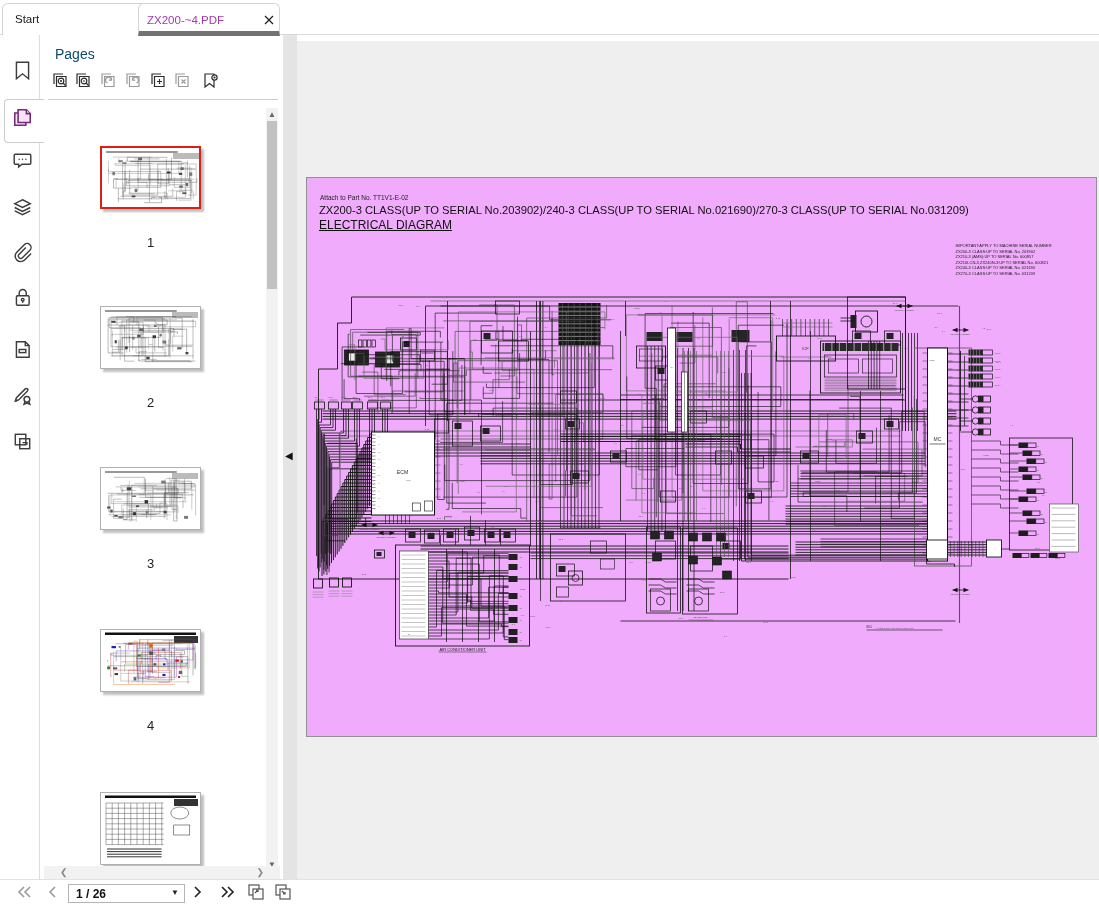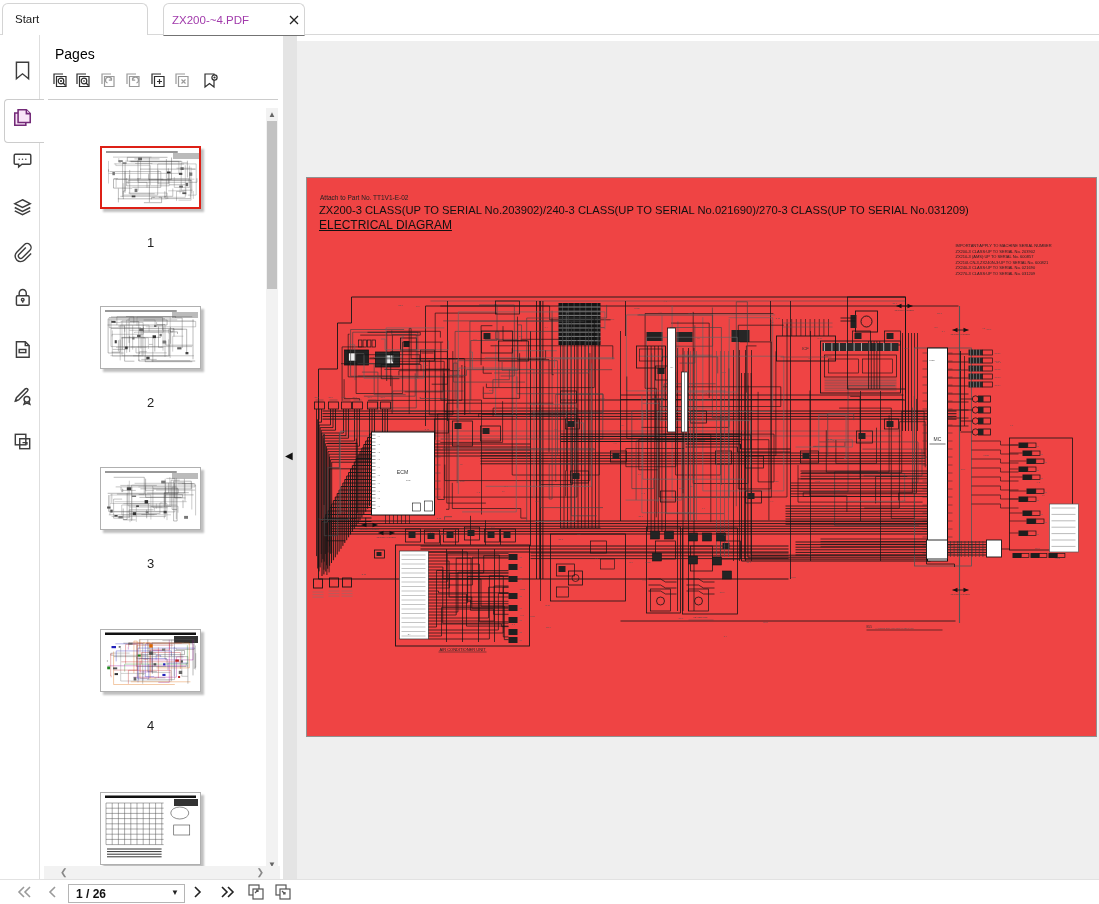--- a/index.html
+++ b/index.html
@@ -2,21 +2,21 @@
 <html><head><meta charset="utf-8"><style>
 * { margin:0; padding:0; box-sizing:border-box; }
 body { width:1099px; height:904px; font-family:"Liberation Sans",sans-serif; background:#fff; overflow:hidden; position:relative; }
 .tab { position:absolute; top:3px; height:32px; background:#fff; border:1px solid #d4d4d4; border-bottom:none; border-radius:6px 6px 0 0; font-size:11.5px; }
 </style></head><body>
 
 <div style="position:absolute;left:0;top:0;width:1099px;height:35px;background:#fff;border-bottom:1px solid #d8d8d8;"></div>
 <div class="tab" style="left:2px;width:146px;padding-left:40px;">
     <span style="position:absolute;left:12px;top:9px;color:#1a1a1a;">Start</span>
   </div>
-<div class="tab" style="left:163px;width:142px;height:33px;border-bottom:1px solid #737373;background:#fff;z-index:3;">
+<div class="tab" style="left:138px;width:142px;height:33px;border-bottom:5px solid #737373;background:#fff;z-index:3;">
   <span style="position:absolute;left:8px;top:10px;color:#a13aab;">ZX200-~4.PDF</span>
   <svg style="position:absolute;right:4px;top:10px;" width="12" height="12" viewBox="0 0 12 12" stroke="#222" stroke-width="1.3">
       <path d="M2 2 L10 10 M10 2 L2 10"></path>
     </svg>
 </div>
 
 <div style="position:absolute;left:0;top:35px;width:40px;height:844px;background:#fff;border-right:1px solid #dedede;z-index:2;">
     <div style="position:absolute;left:0;top:25px;width:40px;height:28px;">
       <svg style="position:absolute;left:12px;top:0;" width="21" height="21" viewBox="0 0 19 19" fill="none">
         <path d="M4 2 h11 v15 l-5.5,-4.5 l-5.5,4.5 z" stroke="#3d3d3d" stroke-width="1.3" fill="none"></path>
@@ -76,21 +76,21 @@
     <div style="position:absolute;left:0;top:396px;width:40px;height:28px;">
       <svg style="position:absolute;left:12px;top:0;" width="21" height="21" viewBox="0 0 19 19" fill="none">
         <rect x="3" y="3" width="9.5" height="9.5" stroke="#3d3d3d" stroke-width="1.3" fill="none"></rect>
         <rect x="7" y="7" width="9" height="9" stroke="#3d3d3d" stroke-width="1.3" fill="none"></rect>
         <path d="M9.5 10.5 h4 v2" stroke="#3d3d3d" stroke-width="1.3" fill="none"></path>
       </svg>
     </div>
   </div>
 
 <div style="position:absolute;left:40px;top:35px;width:243px;height:844px;background:#fff;overflow:hidden;">
-  <div style="position:absolute;left:15px;top:11px;font-size:14px;color:#000000;">Pages</div>
+  <div style="position:absolute;left:15px;top:11px;font-size:14px;color:#0c4a6e;">Pages</div>
   <svg style="position:absolute;left:12px;top:37px;" width="17" height="17" viewBox="0 0 17 17" fill="none" stroke="#2e2e2e" stroke-width="1.2">
       <path d="M2 12 v-10 h9"></path>
       <path d="M4.5 14.5 v-10 h9.5 v10 z"></path>
       <circle cx="9" cy="9" r="2.8"></circle>
       <path d="M11 11 l2.5 2.5"></path>
       <path d="M8 9 h2 M9 8 v2"></path>
     </svg>
     <svg style="position:absolute;left:35px;top:37px;" width="17" height="17" viewBox="0 0 17 17" fill="none" stroke="#2e2e2e" stroke-width="1.2">
       <path d="M2 12 v-10 h9"></path>
       <path d="M4.5 14.5 v-10 h9.5 v10 z"></path>
@@ -475,21 +475,21 @@
   <span style="position:absolute;left:16px;top:1px;color:#888;font-size:9px;">❮</span>
   <span style="position:absolute;right:16px;top:1px;color:#888;font-size:9px;">❯</span>
 </div>
 
 <div style="position:absolute;left:283px;top:35px;width:14px;height:844px;background:#e4e4e4;">
   <div style="position:absolute;left:2px;top:415px;color:#111;font-size:10px;">◀</div>
 </div>
 
 <div style="position:absolute;left:297px;top:41px;width:802px;height:838px;background:#efefef;"></div>
 
-<div style="position:absolute;left:306px;top:177px;width:791px;height:560px;background:#ef4444;border:1px solid #919191;">
+<div style="position:absolute;left:306px;top:177px;width:791px;height:560px;background:#f0abfc;border:1px solid #919191;">
   <div style="position:absolute;left:13px;top:16px;font-size:6.5px;color:#222;">Attach to Part No. TT1V1-E-02</div>
   <div style="position:absolute;left:12px;top:26px;font-size:11.2px;color:#111;">ZX200-3 CLASS(UP TO SERIAL No.203902)/240-3 CLASS(UP TO SERIAL No.021690)/270-3 CLASS(UP TO SERIAL No.031209)</div>
   <div style="position:absolute;left:12px;top:40px;font-size:12px;color:#111;text-decoration:underline;">ELECTRICAL DIAGRAM</div>
   <svg style="position:absolute;left:0;top:0;" width="791" height="560" viewBox="306.5 177 791 560">
     <text x="955" y="246" font-size="4" fill="#222">IMPORTANT:APPLY TO MACHINE SERIAL NUMBER</text>
     <text x="955" y="251.5" font-size="4" fill="#222">ZX200-3 CLASS:UP TO SERIAL No. 203902</text>
     <text x="955" y="257" font-size="4" fill="#222">ZX210-3 (AMS):UP TO SERIAL No. 600857</text>
     <text x="955" y="262.5" font-size="4" fill="#222">ZX210LCN-3,ZX240N-3:UP TO SERIAL No. 600821</text>
     <text x="955" y="268" font-size="4" fill="#222">ZX240-3 CLASS:UP TO SERIAL No. 021690</text>
     <text x="955" y="273.5" font-size="4" fill="#222">ZX270-3 CLASS:UP TO SERIAL No. 031209</text>

